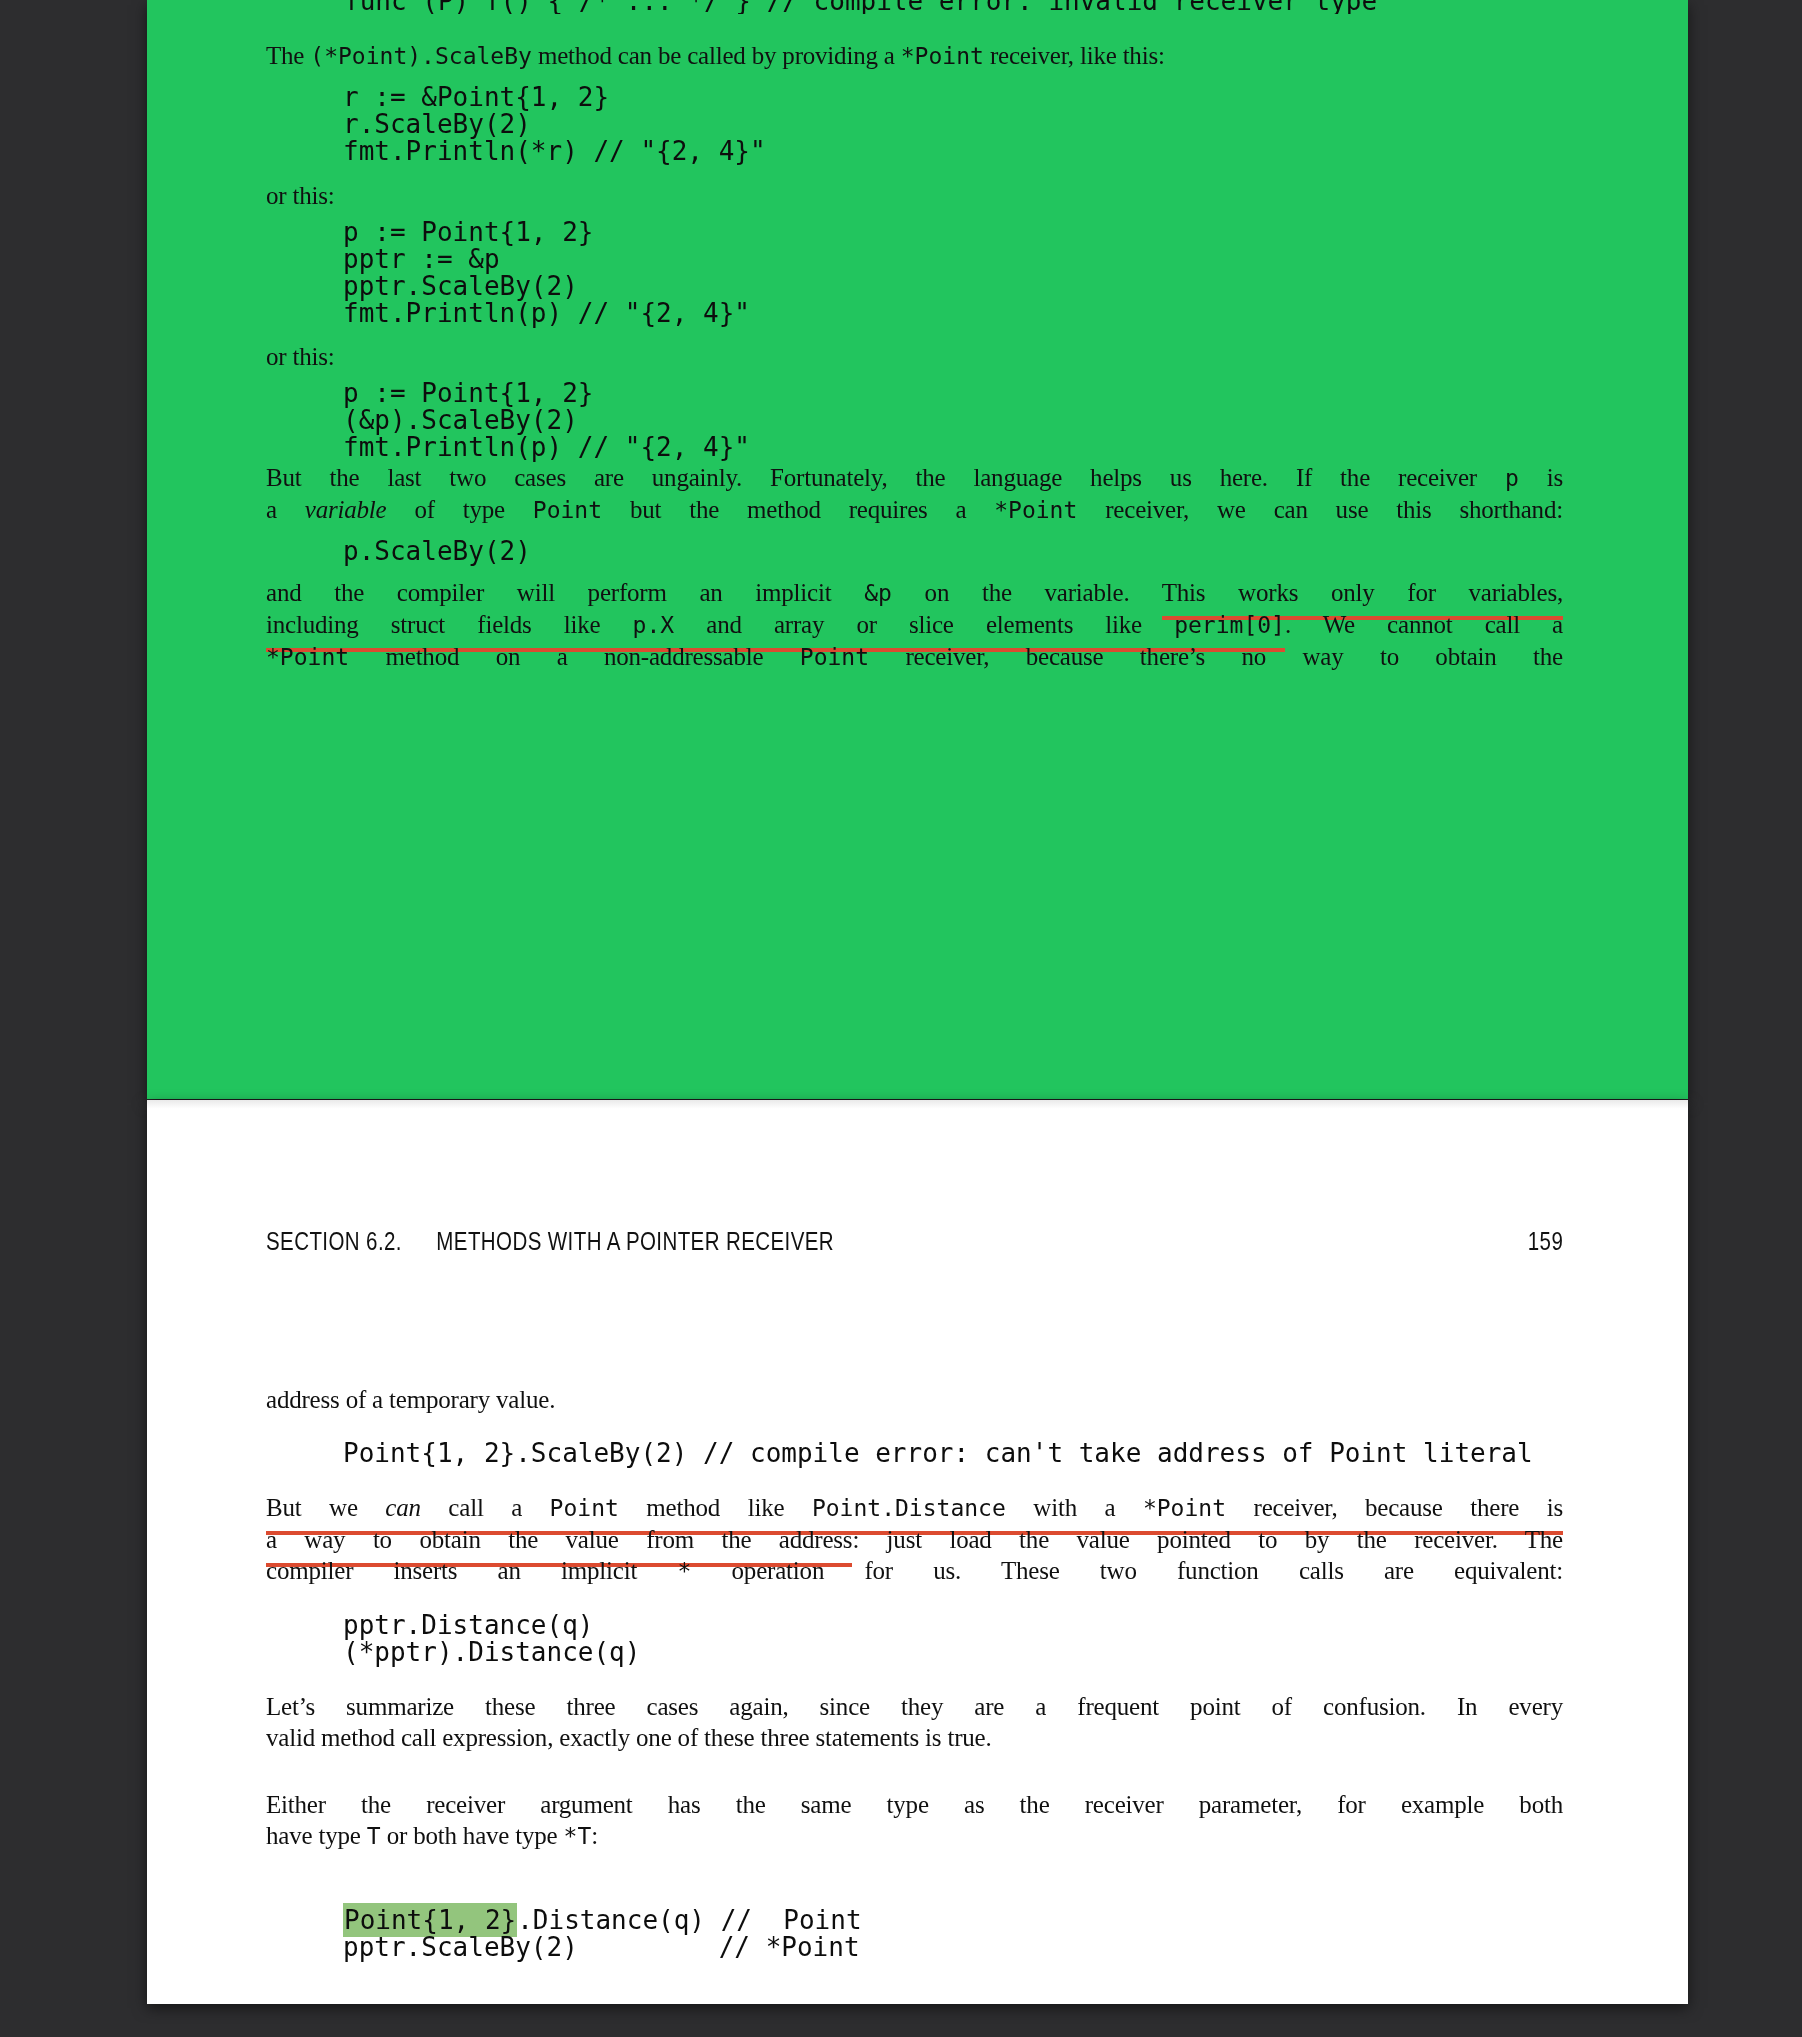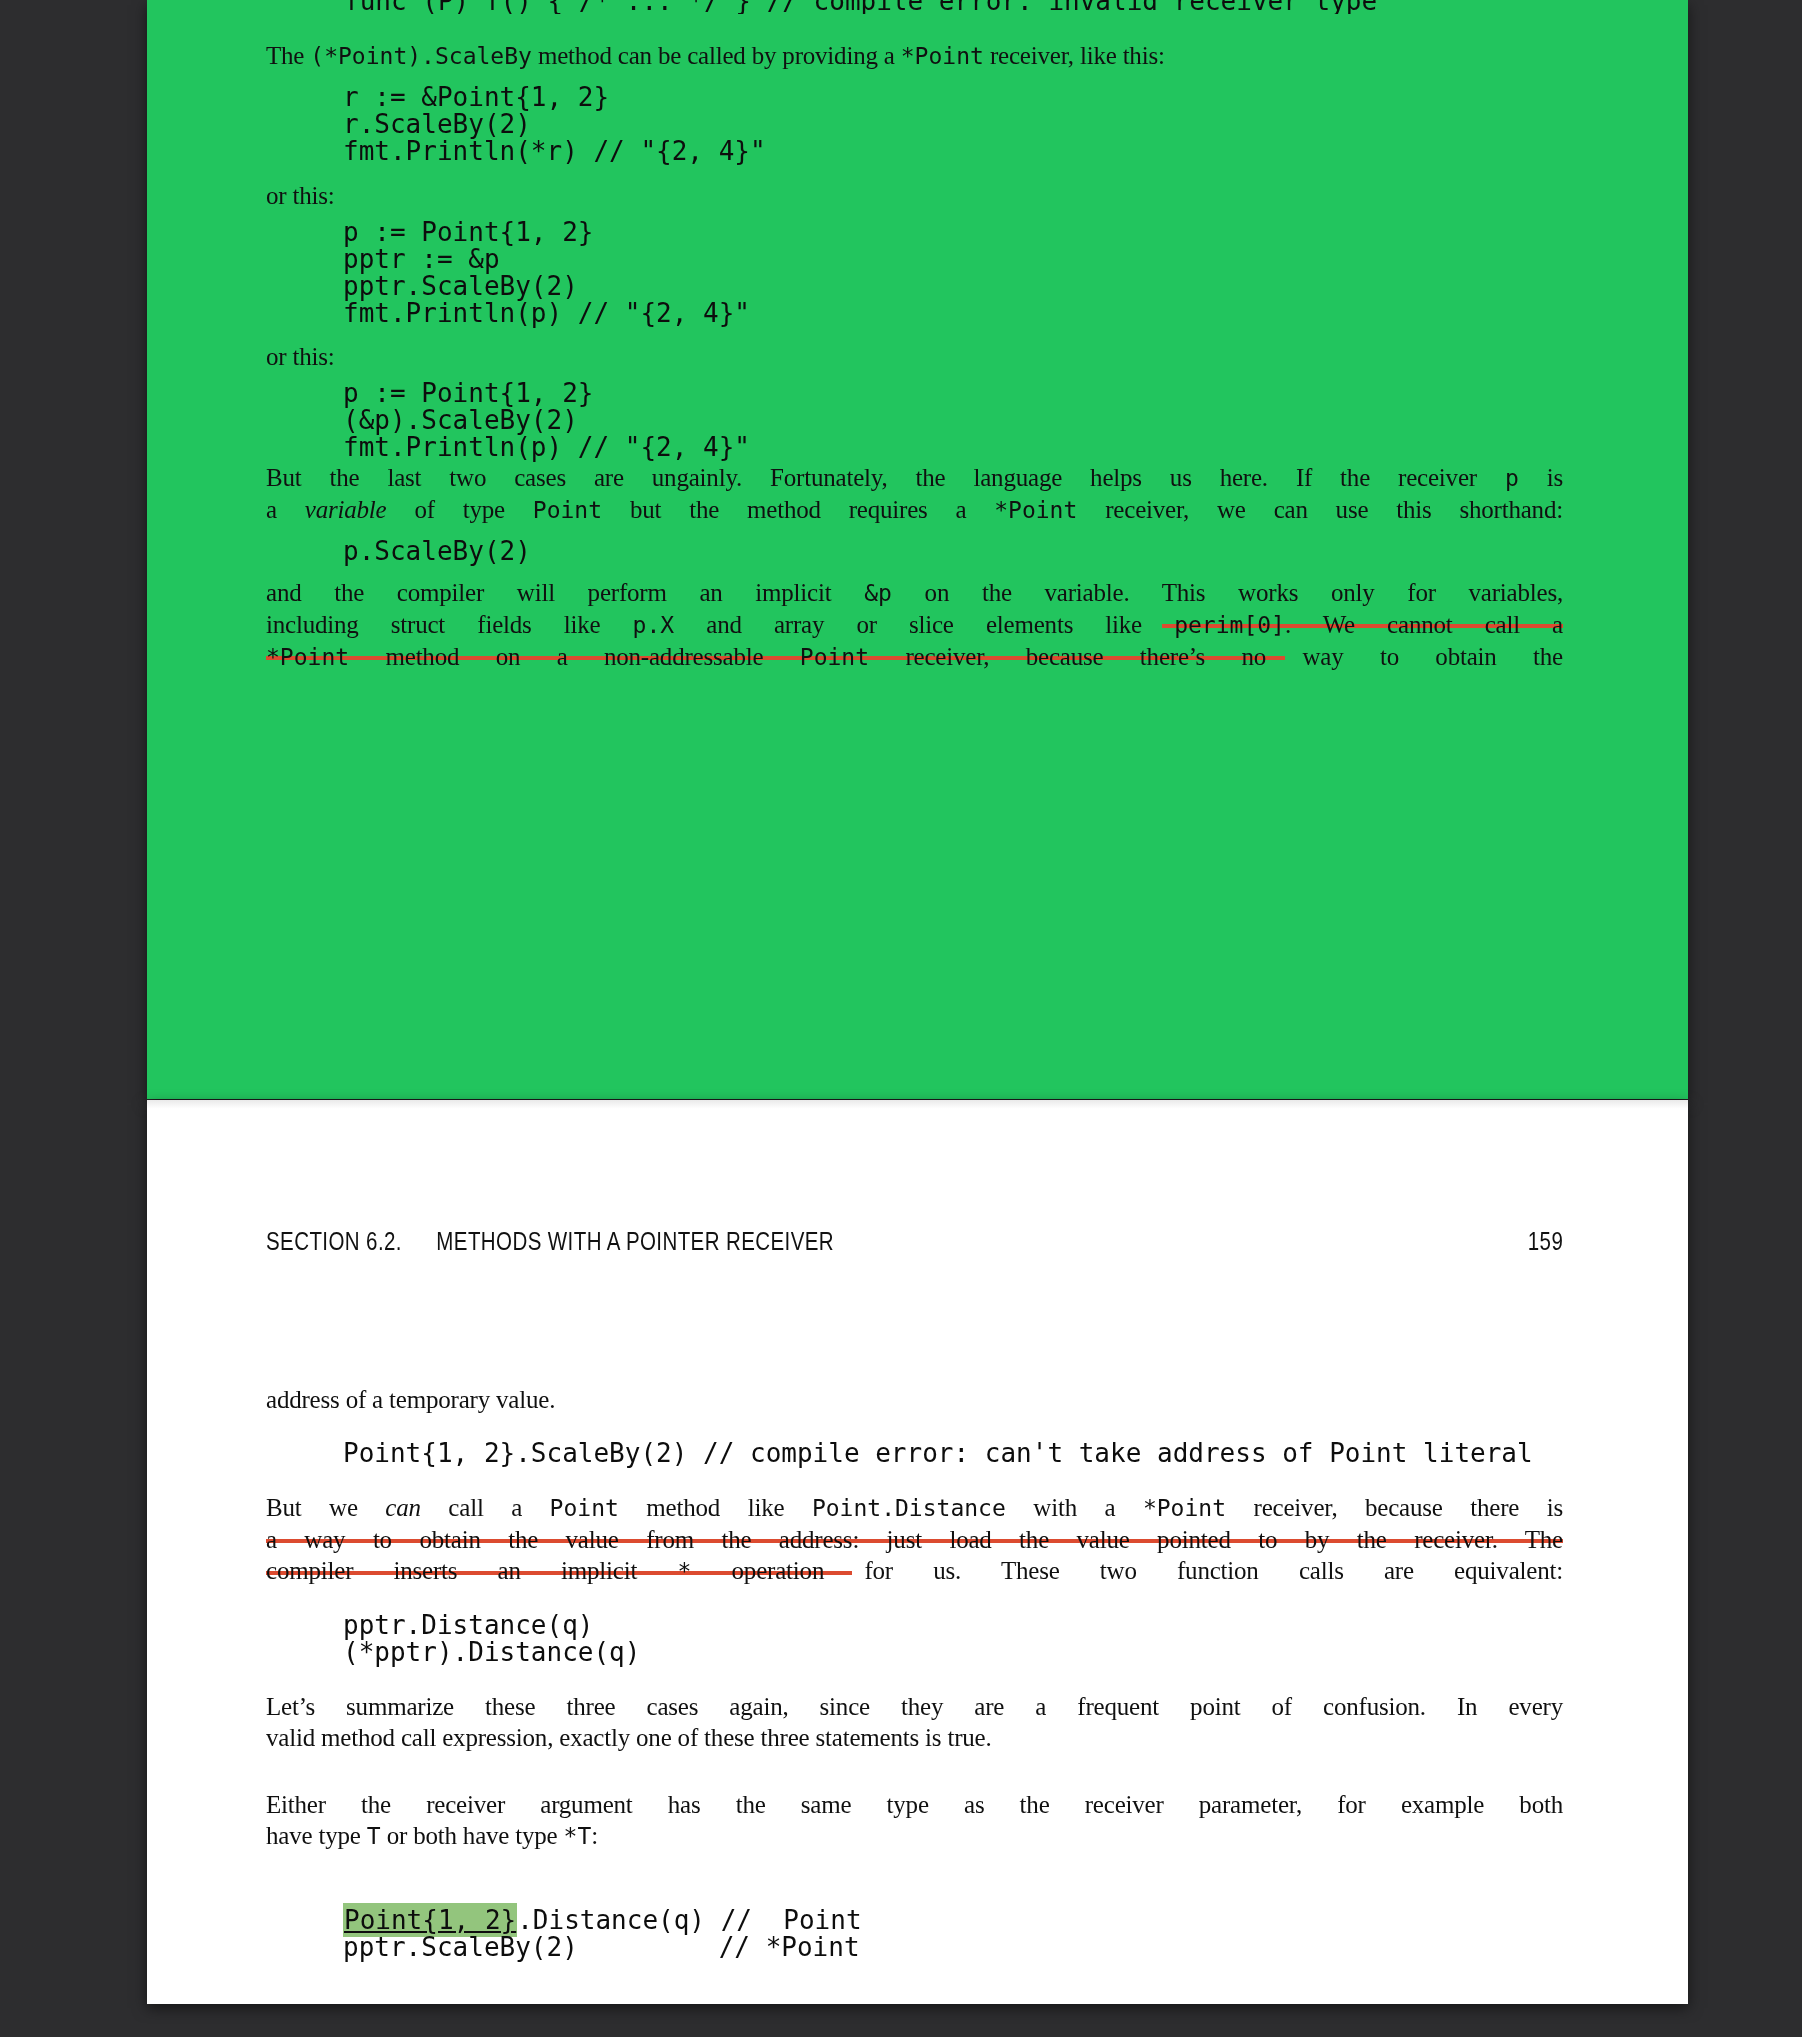--- a/index.html
+++ b/index.html
@@ -26,22 +26,22 @@
   .bl{
     font-size:25px;
     line-height:31px;
     letter-spacing:-0.2px;
     white-space:nowrap;
     color:#101010;
   }
   .bl.j{white-space:normal;text-align:justify;text-align-last:justify;}
   .it{font-style:italic;}
   .mono{font-family:"DejaVu Sans Mono", monospace;font-size:23px;letter-spacing:0;}
-  .ul{border-bottom:4.8px solid #dc4b30;padding-bottom:18px;}
-  .hl{background:#93c57d;padding:1.9px 1px;text-decoration:underline;}
+  .ul{border-bottom:4.8px solid #dc4b30;padding-bottom:10px;}
+  .hl{background:#93c57d;padding:1.9px 1px;}
   
   .cl{
     font-family:"DejaVu Sans Mono", monospace;
     font-size:26px;
     line-height:27px;
     white-space:pre;
     color:#0d0d0d;
   }
   .b-code{margin-left:77px;}
   .b-para{margin-top:13.4px;}

